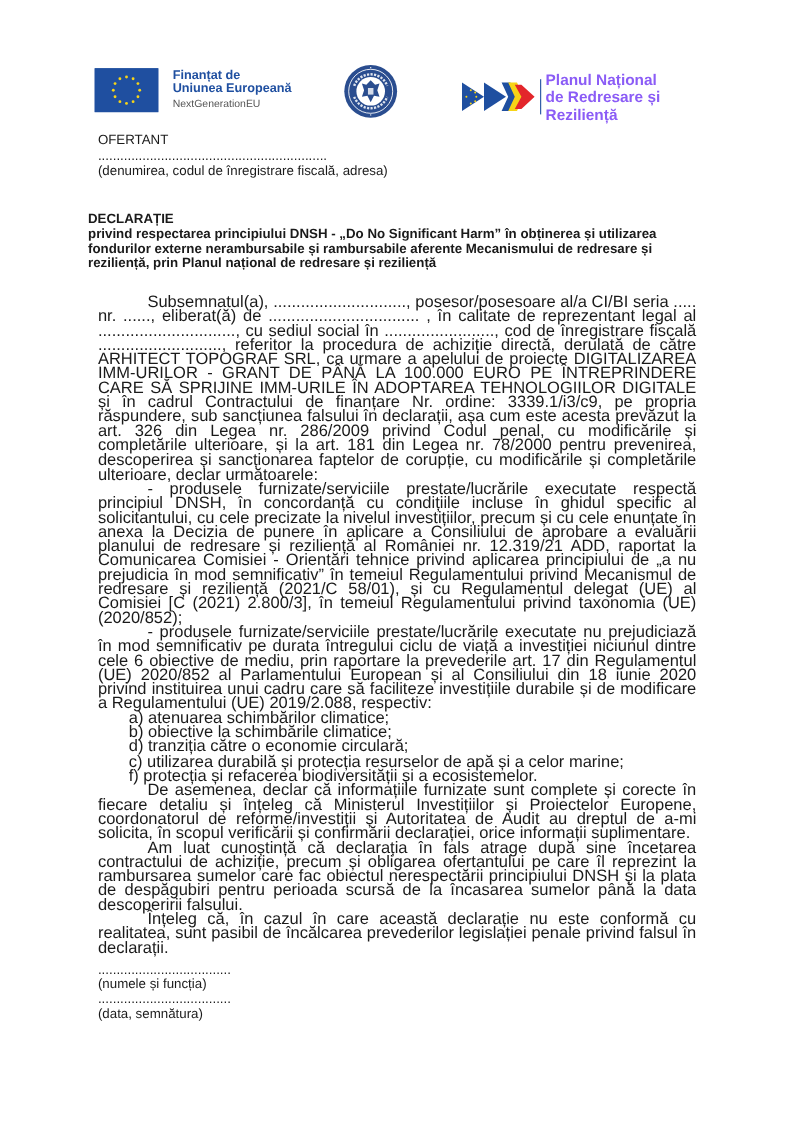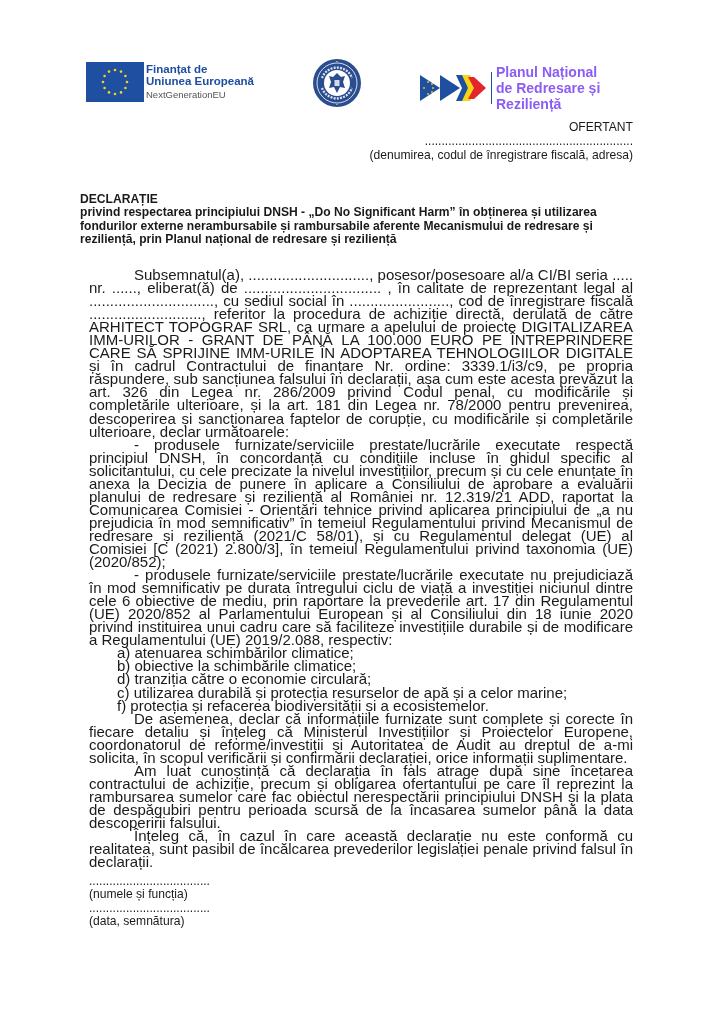--- a/index.html
+++ b/index.html
@@ -31,21 +31,21 @@
       left: 0; top: 6px;
       display: flex;
       align-items: center;
     }
     .eu-flag {
       width: 58px; height: 40px;
       background: #1f4fa0;
       position: relative;
     }
     .eu-text {
-      margin-left: 2px;
+      margin-left: 13px;
       line-height: 12px;
     }
     .eu-text .l1, .eu-text .l2 {
       color: #1f4fa0;
       font-weight: bold;
       font-size: 11.5px;
     }
     .eu-text .l3 {
       color: #555;
       font-size: 9.5px;
@@ -80,21 +80,21 @@
     .block {
       position: absolute;
       left: 89px;
       width: 544px;
       font-size: 12.1px;
       line-height: 13.1px;
     }
     .ofertant {
       top: 120px;
     }
-    .ofertant div { line-height: 14px; text-align: right; }
+    .ofertant div { line-height: 14px; }
 
     .title {
       position: absolute;
       left: 80px; top: 193px;
       width: 564px;
       font-weight: bold;
       font-size: 12.1px;
       line-height: 13.3px;
     }
 

